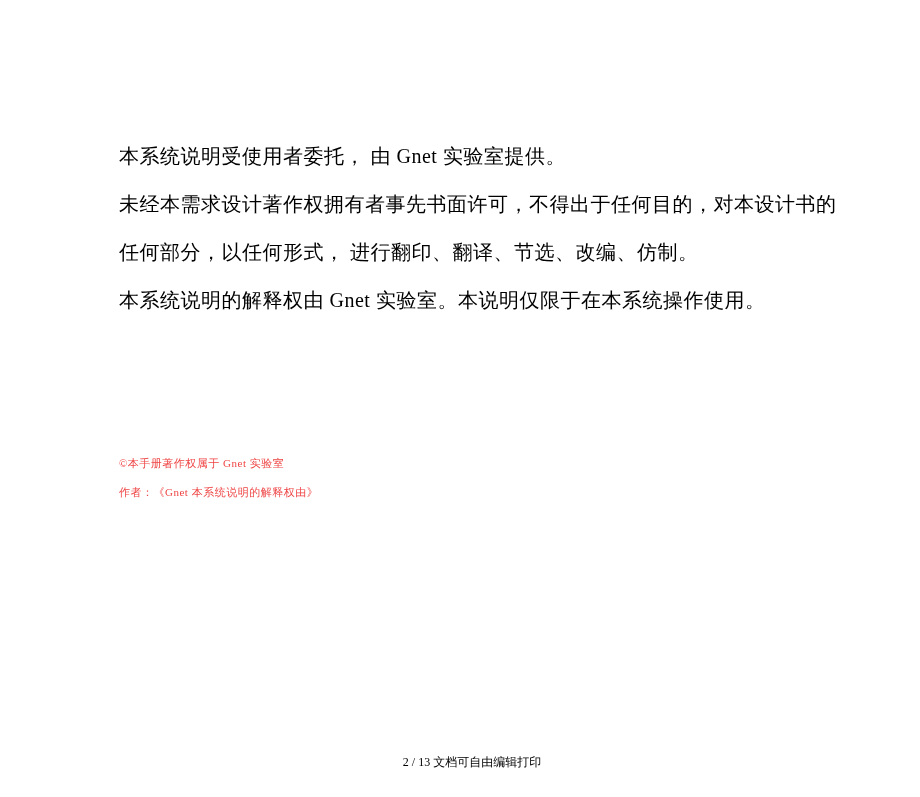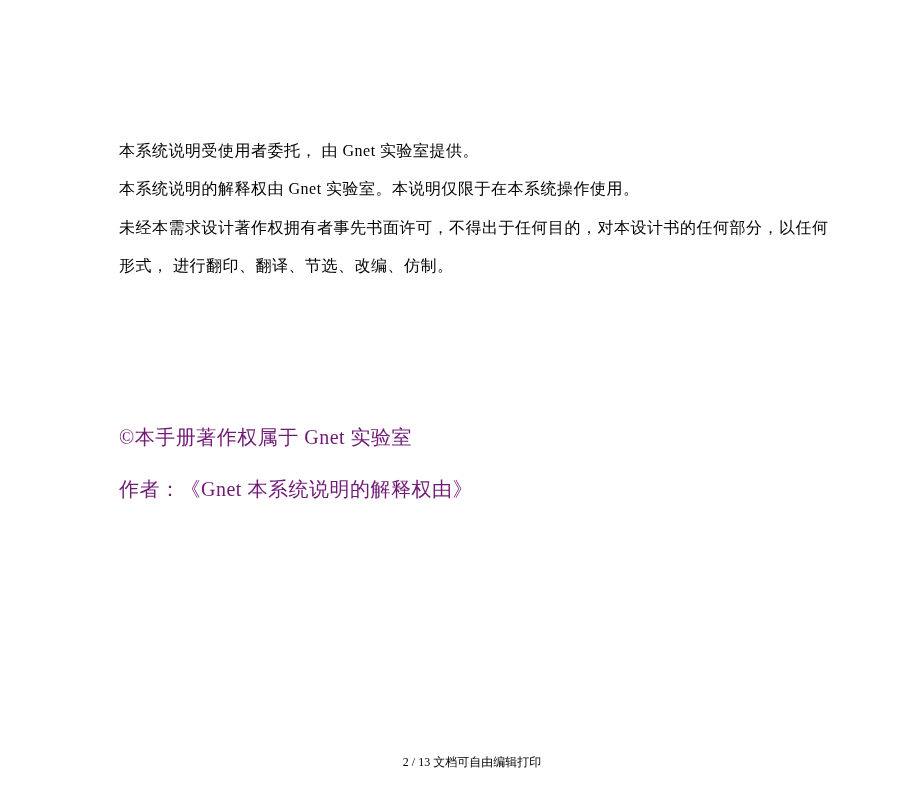--- a/index.html
+++ b/index.html
@@ -13,52 +13,52 @@
       background: #ffffff;
       font-family: "SimSun", "宋体", serif;
       position: relative;
     }
     .content {
       padding-top: 132px;
       padding-left: 119px;
       padding-right: 80px;
     }
     .paragraph {
-      font-size: 16px;
+      font-size: 20px;
       color: #000000;
       line-height: 2.4;
       letter-spacing: 0.5px;
     }
     .copyright-block {
       margin-top: 125px;
     }
     .copyright-line {
-      font-size: 20px;
-      color: #701a75;
+      font-size: 11px;
+      color: #ef4444;
       line-height: 2.6;
       letter-spacing: 0.5px;
     }
     .footer {
       position: absolute;
       bottom: 26px;
       left: 12px;
       width: 100%;
       text-align: center;
       font-size: 12px;
       color: #000000;
       font-family: "SimSun", "宋体", serif;
     }
   </style>
 </head>
 <body>
 
 <div class="content">
   <div class="paragraph">本系统说明受使用者委托， 由 Gnet 实验室提供。</div>
+  <div class="paragraph">未经本需求设计著作权拥有者事先书面许可，不得出于任何目的，对本设计书的任何部分，以任何形式， 进行翻印、翻译、节选、改编、仿制。</div>
   <div class="paragraph">本系统说明的解释权由 Gnet 实验室。本说明仅限于在本系统操作使用。</div>
-  <div class="paragraph">未经本需求设计著作权拥有者事先书面许可，不得出于任何目的，对本设计书的任何部分，以任何形式， 进行翻印、翻译、节选、改编、仿制。</div>
 
   <div class="copyright-block">
     <div class="copyright-line">©本手册著作权属于 Gnet 实验室</div>
     <div class="copyright-line">作者：《Gnet 本系统说明的解释权由》</div>
   </div>
 </div>
 
 <div class="footer">2 / 13 文档可自由编辑打印</div>
 
 </body></html>

